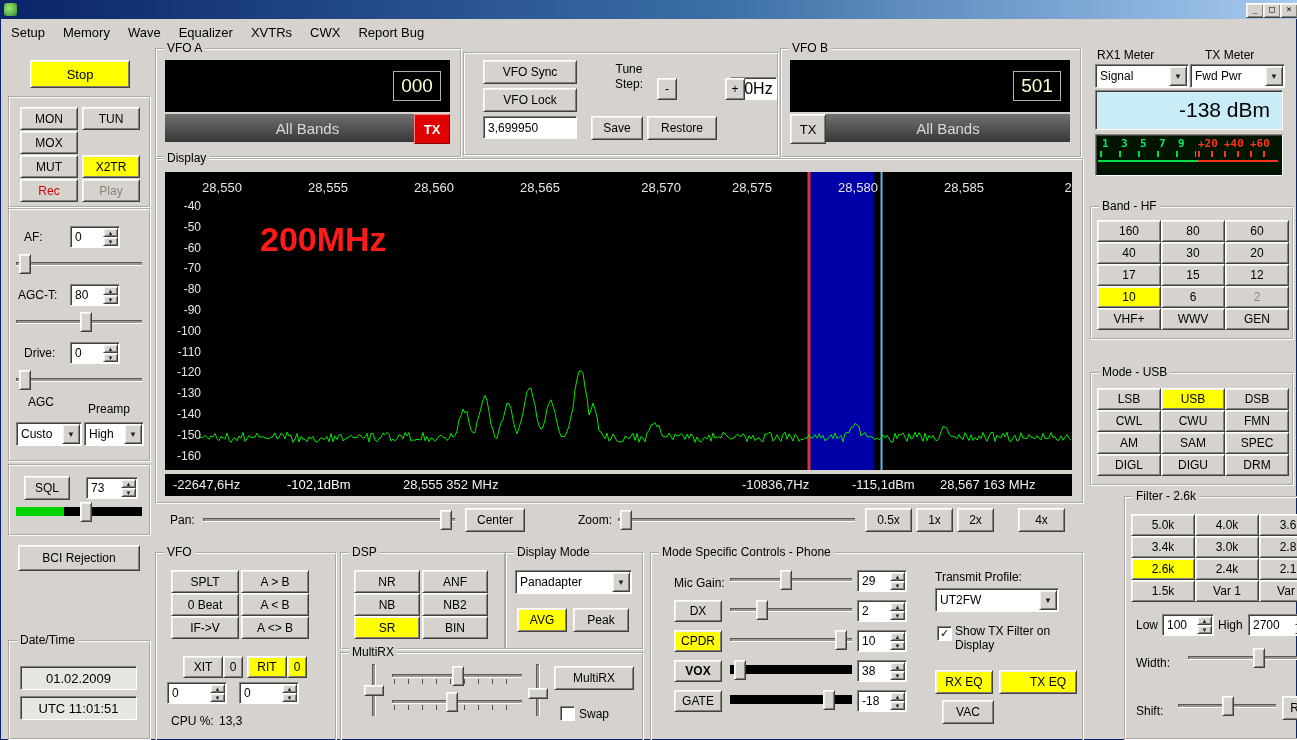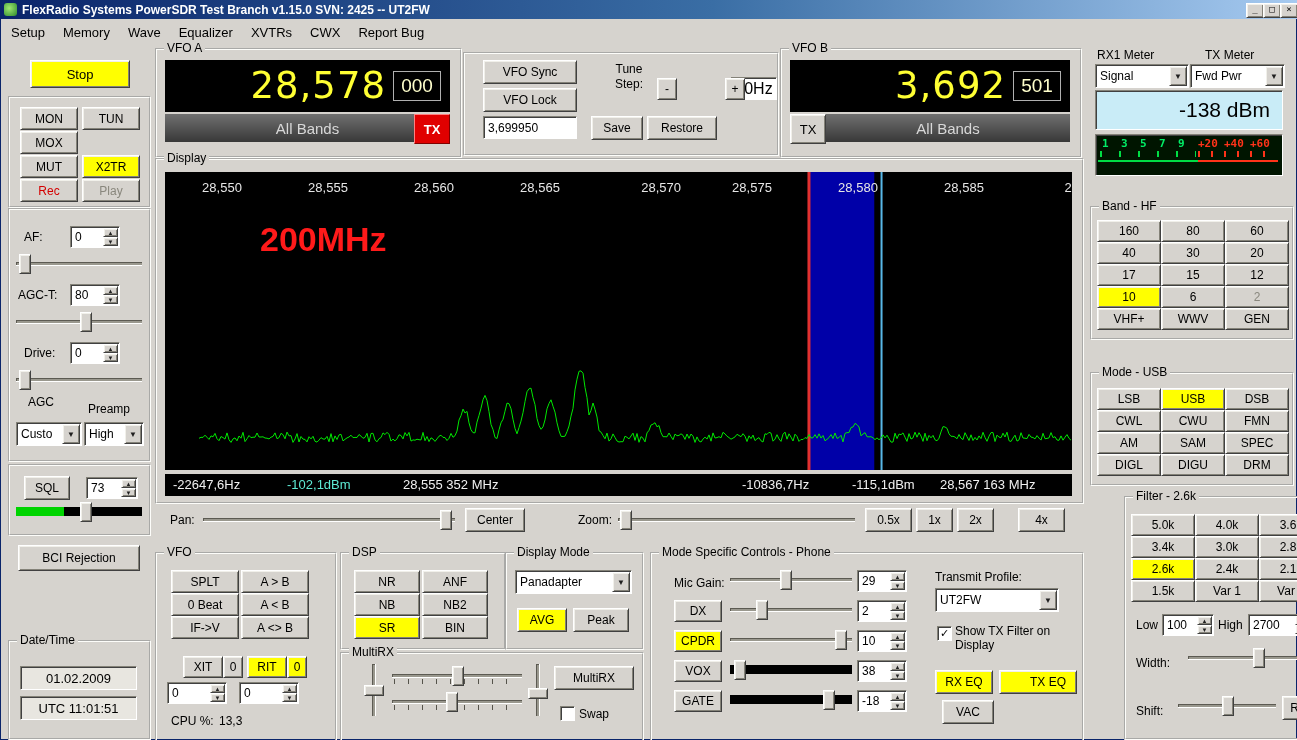--- a/index.html
+++ b/index.html
@@ -37,21 +37,20 @@
   .titlebar{position:absolute;left:0;top:0;width:1297px;height:19px;background:linear-gradient(90deg,#0a246a,#3a6ea5 55%,#a6caf0);display:flex;align-items:center;}
   .win-ctl{position:absolute;width:16px;height:13px;font-size:9px;text-align:center;line-height:11px;font-family:"DejaVu Sans Mono",monospace;}
   .menu-item{font-size:13px;padding:5px 9px;white-space:nowrap;}
   .grid-btn{position:absolute;}
 </style>
 </head>
 <body>
 
 <div class="titlebar">
   <div class="abs" style="left:4px;top:3px;width:13px;height:13px;background:radial-gradient(circle at 40% 40%,#9fe870,#2e8b2e);border-radius:3px;"></div>
-  <span style="margin-left:22px;color:#fff;font-weight:bold;font-size:12px;white-space:nowrap;">FlexRadio Systems PowerSDR Test Branch  v1.15.0   SVN: 2425   --   UT2FW</span>
 </div>
 <div class="win-ctl" style="left:1246px;top:3px;">_</div>
 <div class="win-ctl" style="left:1263px;top:3px;">□</div>
 <div class="win-ctl" style="left:1280px;top:3px;">×</div>
 
 <div class="abs" id="menu-bar" style="left:0;top:19px;width:1297px;height:26px;display:flex;align-items:center;padding-left:2px;">
     <span class="menu-item">Setup</span>
     <span class="menu-item">Memory</span>
     <span class="menu-item">Wave</span>
     <span class="menu-item">Equalizer</span>
@@ -142,21 +141,20 @@
 
 <div class="gb" style="left:8px;top:640px;width:139px;height:96px;">
   <span class="gb-label">Date/Time</span>
   <div class="sunken" style="left:10px;top:24px;width:115px;height:22px;background:#e8e6e0;display:flex;align-items:center;justify-content:center;font-size:13px;">01.02.2009</div>
   <div class="sunken" style="left:10px;top:54px;width:115px;height:22px;background:#e8e6e0;display:flex;align-items:center;justify-content:center;font-size:13px;">UTC 11:01:51</div>
 </div>
 
 <div class="gb" style="left:155px;top:48px;width:303px;height:106px;">
   <span class="gb-label">VFO A</span>
   <div class="freq-display" style="left:8px;top:10px;width:285px;height:52px;">
-    <span class="freq-main">28,578</span>
     <span class="freq-sub">000</span>
   </div>
   <div class="band-bar" style="left:8px;top:64px;width:285px;height:28px;">
     <span class="band-text">All Bands</span>
     <div class="abs" style="right:0;top:0;width:34px;height:28px;background:#e00000;color:#fff;font-weight:bold;font-size:13px;display:flex;align-items:center;justify-content:center;border:1px solid;border-color:#ff8080 #800000 #800000 #ff8080;">TX</div>
   </div>
 </div>
 
 <div class="gb" style="left:463px;top:52px;width:312px;height:100px;">
   <div class="btn" style="left:18px;top:6px;width:92px;height:22px;">VFO Sync</div>
@@ -166,21 +164,20 @@
   <div class="sunken" style="left:230px;top:23px;width:44px;height:21px;display:flex;align-items:center;justify-content:center;font-size:16px;margin-left:36px;">50Hz</div>
   <div class="btn" style="left:260px;top:24px;width:18px;height:20px;">+</div>
   <div class="sunken" style="left:18px;top:62px;width:88px;height:21px;display:flex;align-items:center;padding-left:4px;font-size:12px;">3,699950</div>
   <div class="btn" style="left:126px;top:62px;width:50px;height:22px;">Save</div>
   <div class="btn" style="left:182px;top:62px;width:68px;height:22px;">Restore</div>
 </div>
 
 <div class="gb" style="left:780px;top:48px;width:298px;height:106px;">
   <span class="gb-label">VFO B</span>
   <div class="freq-display" style="left:8px;top:10px;width:280px;height:52px;">
-    <span class="freq-main">3,692</span>
     <span class="freq-sub">501</span>
   </div>
   <div class="btn" style="left:8px;top:64px;width:34px;height:28px;font-size:13px;">TX</div>
   <div class="band-bar" style="left:44px;top:64px;width:244px;height:28px;">
     <span class="band-text">All Bands</span>
   </div>
 </div>
 
 <span class="lbl" style="left:1097px;top:48px;">RX1 Meter</span>
 <span class="lbl" style="left:1205px;top:48px;">TX Meter</span>
@@ -307,25 +304,40 @@
         <span style="position: absolute; top: 8px; color: rgb(230, 230, 230); font-size: 13px; width: 70px; text-align: center; left: 22px;">28,550</span>
         <span style="position: absolute; top: 8px; color: rgb(230, 230, 230); font-size: 13px; width: 70px; text-align: center; left: 128px;">28,555</span>
         <span style="position: absolute; top: 8px; color: rgb(230, 230, 230); font-size: 13px; width: 70px; text-align: center; left: 234px;">28,560</span>
         <span style="position: absolute; top: 8px; color: rgb(230, 230, 230); font-size: 13px; width: 70px; text-align: center; left: 340px;">28,565</span>
         <span style="position: absolute; top: 8px; color: rgb(230, 230, 230); font-size: 13px; width: 70px; text-align: right; left: 446px;">28,570</span>
         <span style="position: absolute; top: 8px; color: rgb(230, 230, 230); font-size: 13px; width: 70px; text-align: center; left: 552px;">28,575</span>
         <span style="position: absolute; top: 8px; color: rgb(230, 230, 230); font-size: 13px; width: 70px; text-align: center; left: 658px;">28,580</span>
         <span style="position: absolute; top: 8px; color: rgb(230, 230, 230); font-size: 13px; width: 70px; text-align: center; left: 764px;">28,585</span>
         <span style="position: absolute; top: 8px; color: rgb(230, 230, 230); font-size: 13px; width: 70px; text-align: center; left: 868px;">2</span>
       </div>
+    <div id="db-ticks" class="abs" style="left:0;top:0;width:40px;bottom:0;">
+        <span style="position: absolute; left: 2px; width: 34px; text-align: right; color: rgb(230, 230, 230); font-size: 12px; top: 27px;">-40</span>
+        <span style="position: absolute; left: 2px; width: 34px; text-align: right; color: rgb(230, 230, 230); font-size: 12px; top: 48px;">-50</span>
+        <span style="position: absolute; left: 2px; width: 34px; text-align: right; color: rgb(230, 230, 230); font-size: 12px; top: 69px;">-60</span>
+        <span style="position: absolute; left: 2px; width: 34px; text-align: right; color: rgb(230, 230, 230); font-size: 12px; top: 89px;">-70</span>
+        <span style="position: absolute; left: 2px; width: 34px; text-align: right; color: rgb(230, 230, 230); font-size: 12px; top: 110px;">-80</span>
+        <span style="position: absolute; left: 2px; width: 34px; text-align: right; color: rgb(230, 230, 230); font-size: 12px; top: 131px;">-90</span>
+        <span style="position: absolute; left: 2px; width: 34px; text-align: right; color: rgb(230, 230, 230); font-size: 12px; top: 152px;">-100</span>
+        <span style="position: absolute; left: 2px; width: 34px; text-align: right; color: rgb(230, 230, 230); font-size: 12px; top: 173px;">-110</span>
+        <span style="position: absolute; left: 2px; width: 34px; text-align: right; color: rgb(230, 230, 230); font-size: 12px; top: 193px;">-120</span>
+        <span style="position: absolute; left: 2px; width: 34px; text-align: right; color: rgb(230, 230, 230); font-size: 12px; top: 214px;">-130</span>
+        <span style="position: absolute; left: 2px; width: 34px; text-align: right; color: rgb(230, 230, 230); font-size: 12px; top: 235px;">-140</span>
+        <span style="position: absolute; left: 2px; width: 34px; text-align: right; color: rgb(230, 230, 230); font-size: 12px; top: 256px;">-150</span>
+        <span style="position: absolute; left: 2px; width: 34px; text-align: right; color: rgb(230, 230, 230); font-size: 12px; top: 277px;">-160</span>
+      </div>
     <span style="position:absolute;left:95px;top:48px;color:#ff1a1a;font-size:34px;font-weight:bold;">200MHz</span>
   </div>
   <div class="abs" id="status-bar" style="left:8px;top:314px;width:907px;height:22px;background:#000;">
       <span style="position: absolute; top: 3px; color: rgb(240, 240, 240); font-size: 13px; left: 8px;">-22647,6Hz</span>
-      <span style="position: absolute; top: 3px; color: #5eead4; font-size: 13px; left: 122px;">-102,1dBm</span>
+      <span style="position: absolute; top: 3px; color: #ffffff; font-size: 13px; left: 122px;">-102,1dBm</span>
       <span style="position: absolute; top: 3px; color: rgb(240, 240, 240); font-size: 13px; left: 238px;">28,555 352 MHz</span>
       <span style="position: absolute; top: 3px; color: rgb(240, 240, 240); font-size: 13px; left: 577px;">-10836,7Hz</span>
       <span style="position: absolute; top: 3px; color: rgb(240, 240, 240); font-size: 13px; left: 687px;">-115,1dBm</span>
       <span style="position: absolute; top: 3px; color: rgb(240, 240, 240); font-size: 13px; left: 775px;">28,567 163 MHz</span>
     </div>
 </div>
 
 <span class="lbl" style="left:170px;top:513px;">Pan:</span>
 <div class="hslider" style="left:203px;top:510px;width:252px;">
     <div class="htrack"></div>
@@ -448,21 +460,21 @@
       <div class="htrack"></div>
       <div class="thumb" style="left: calc(90% - 5px);"></div>
     </div>
   <div class="spin" style="left:205px;top:76px;width:48px;height:20px;">
       <span class="spin-val">10</span>
       <span class="spin-btns">
         <span class="spin-b">▲</span>
         <span class="spin-b">▼</span>
       </span>
     </div>
-  <div class="btn" style="left:22px;top:106px;width:46px;height:20px;">VOX</div>
+  <div class="btn" style="left:22px;top:106px;width:46px;height:20px;font-weight:bold;">VOX</div>
   <div class="hslider black" style="left:78px;top:106px;width:122px;">
       <div class="htrack"></div>
       <div class="thumb" style="left: calc(7% - 5px);"></div>
     </div>
   <div class="spin" style="left:205px;top:106px;width:48px;height:20px;">
       <span class="spin-val">38</span>
       <span class="spin-btns">
         <span class="spin-b">▲</span>
         <span class="spin-b">▼</span>
       </span>

